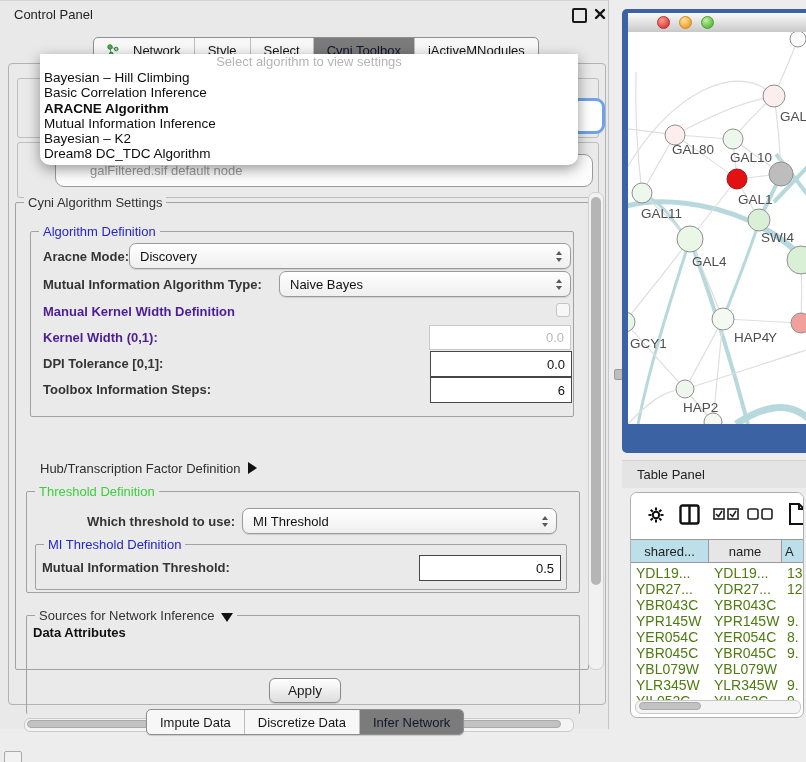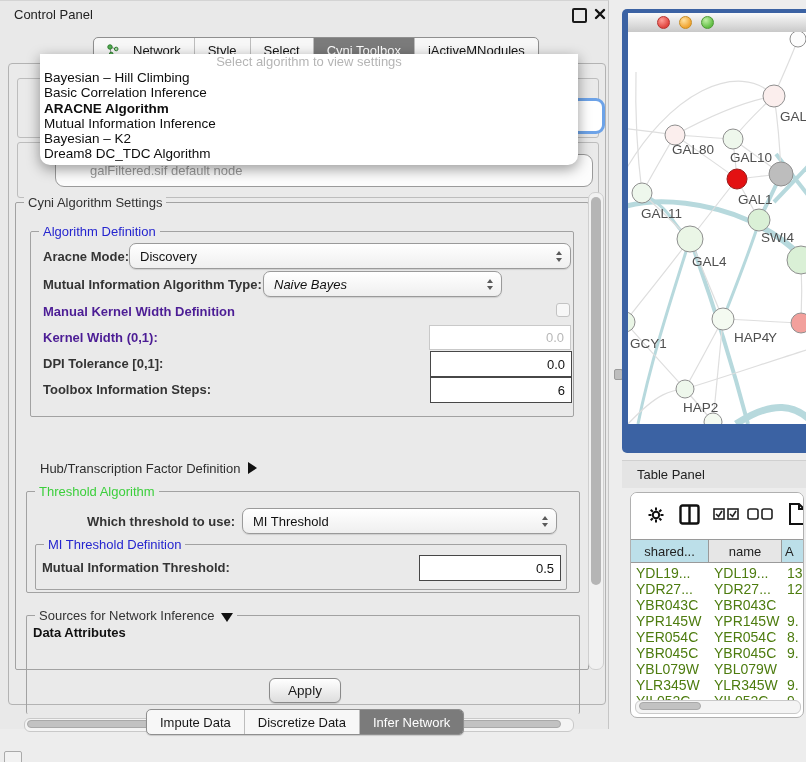--- a/index.html
+++ b/index.html
@@ -12,21 +12,21 @@
   #cp-titlebar{left:0;top:0;width:100%;height:26px;}
   #cp-title{left:14px;top:6px;font-size:13px;color:#222;}
   #float-icon{left:572px;top:7px;width:11px;height:11px;border:2px solid #1a1a1a;border-radius:2px;}
   #close-icon{left:594px;top:7px;width:12px;height:12px;}
   
   .tabgroup{display:flex;height:24px;border:1px solid #8f8f8f;border-radius:5px;
     background:#f7f7f7;overflow:hidden;box-shadow:0 1px 1px rgba(0,0,0,.15);}
   .tab{display:flex;align-items:center;gap:14px;padding:0 13px;font-size:13px;color:#161616;
     border-left:1px solid #bdbdbd;white-space:nowrap;cursor:default;}
   .tab:first-child{border-left:none;}
-  .tab.sel{background:#7b7b7b;color:#ffffff;align-items:center;}
+  .tab.sel{background:#7b7b7b;color:#0f172a;align-items:center;}
   #top-tabs{left:93px;top:36px;}
   #bottom-tabs{left:146px;top:708px;}
   
   #content-panel{left:8px;top:62px;width:596px;height:640px;background:#eaeaea;
     border:1px solid #b3b3b3;border-radius:4px;}
   
   .bgbox{border:1px solid #bdbdbd;border-radius:3px;background:#eaeaea;}
   #bg-box1{left:8px;top:14px;width:580px;height:58px;}
   #bg-combo1{left:92px;top:34px;width:498px;height:30px;border:3px solid #6da3e8;border-radius:9px;background:#fff;}
   #bg-box2{left:8px;top:78px;width:580px;height:54px;}
@@ -156,21 +156,21 @@
         <div class="abs lbl" style="left:12px;top:17px;">Aracne Mode:</div>
         <div class="abs combo" style="left:98px;top:11px;width:442px;height:26px;">
           <span>Discovery</span>
           <span class="arrows">
               <i class="up"></i>
               <i class="dn"></i>
             </span>
         </div>
 
         <div class="abs lbl" style="left:12px;top:45px;">Mutual Information Algorithm Type:</div>
-        <div class="abs combo" style="left:232px;top:39px;width:239px;height:26px;font-style:italic;">
+        <div class="abs combo" style="left:248px;top:39px;width:292px;height:26px;">
           <span>Naive Bayes</span>
           <span class="arrows">
               <i class="up"></i>
               <i class="dn"></i>
             </span>
         </div>
 
         <div class="abs lbl dis" style="left:12px;top:72px;">Manual Kernel Width Definition</div>
         <div class="abs chk" style="left:525px;top:71px;"></div>
 
@@ -189,21 +189,21 @@
           <span>6</span>
         </div>
       </div>
 
       <div class="abs" style="left:24px;top:258px;font-size:13px;color:#2e2e2e;">
         <span>Hub/Transcription Factor Definition</span><span class="tri-right"></span>
       </div>
 
       <div class="abs fs" style="left:10px;top:240px;width:550px;height:0;border:none;"></div>
       <div class="abs fs" style="left:10px;top:288px;width:552px;height:100px;">
-        <span class="legend green">Threshold Algorithm</span>
+        <span class="legend green">Threshold Definition</span>
 
         <div class="abs lbl" style="left:60px;top:22px;">Which threshold to use:</div>
         <div class="abs combo" style="left:215px;top:16px;width:315px;height:26px;">
           <span>MI Threshold</span>
           <span class="arrows">
               <i class="up"></i>
               <i class="dn"></i>
             </span>
         </div>
 

